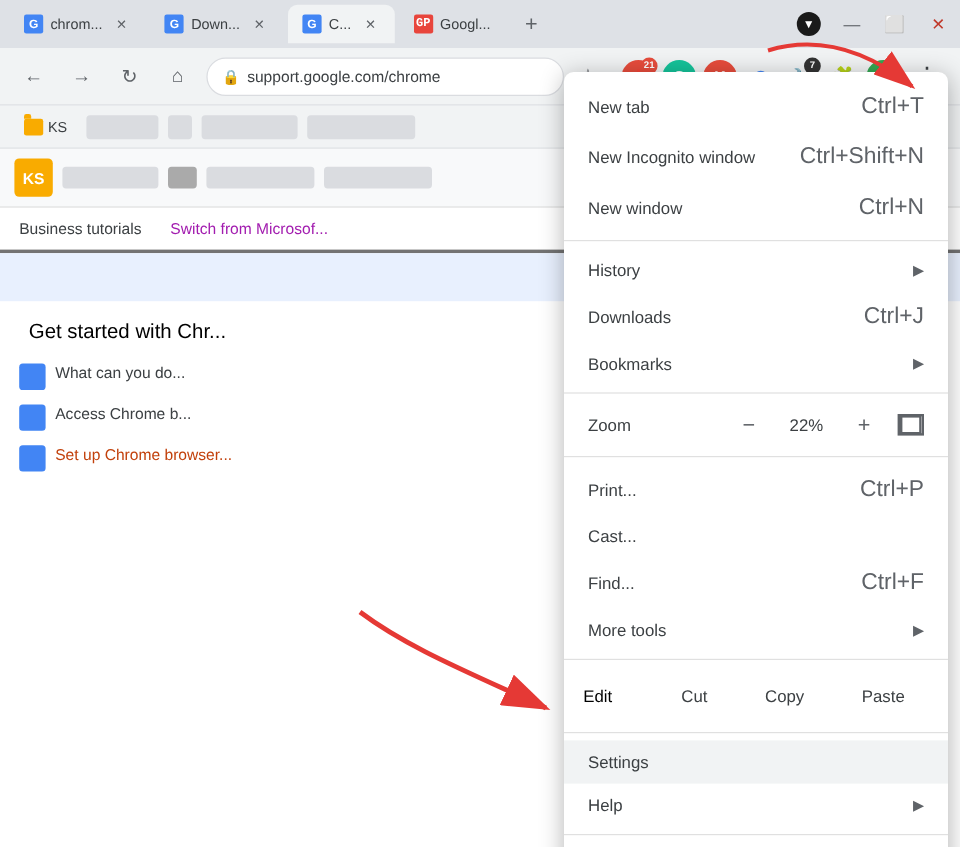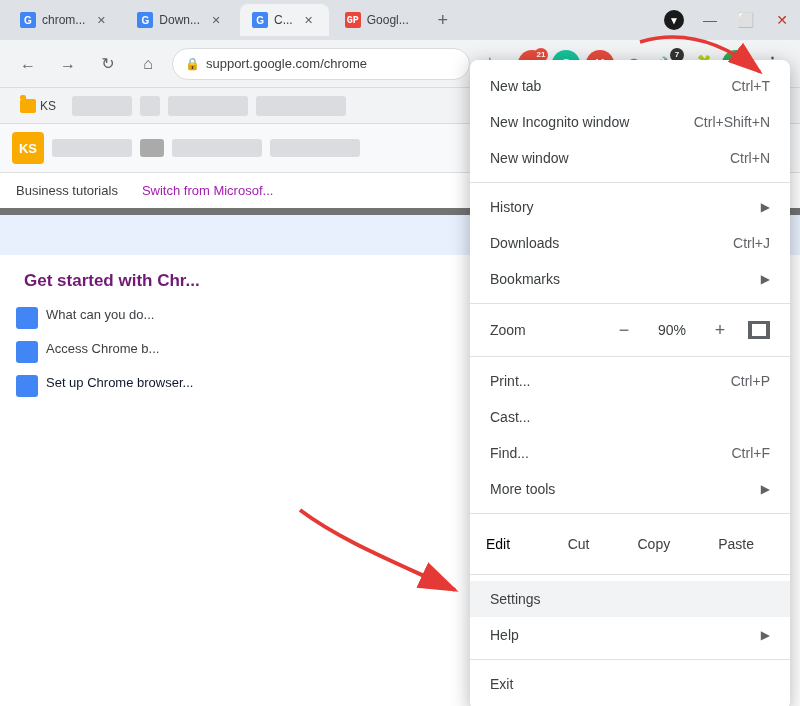--- a/index.html
+++ b/index.html
@@ -284,21 +284,21 @@
       align-items: center;
       padding: 10px 20px;
       cursor: pointer;
       color: #3c4043;
       justify-content: space-between;
       gap: 24px;
     }
 
     .menu-shortcut {
       color: #5f6368;
-      font-size: 14px;
+      font-size: 19px;
     }
 
     .menu-arrow {
       color: #5f6368;
       font-size: 12px;
     }
 
     .menu-divider {
       height: 1px;
       background: #e0e0e0;
@@ -484,41 +484,41 @@
       <span>KS</span>
     </div>
     <div style="display:flex; gap:8px; flex:1;">
       <div style="width:80px; height:18px; background:#dadce0; border-radius:3px;"></div>
       <div style="width:24px; height:18px; background:#aaa; border-radius:3px;"></div>
       <div style="width:90px; height:18px; background:#dadce0; border-radius:3px;"></div>
       <div style="width:90px; height:18px; background:#dadce0; border-radius:3px;"></div>
     </div>
   </div>
 
-  <div style="display:flex; gap:24px; padding:10px 16px; border-bottom:7px solid #737373;">
+  <div style="display:flex; gap:24px; padding:10px 16px; border-bottom:3px solid #737373;">
     <span style="font-size:13px; color:#3c4043;">Business tutorials</span>
     <span style="font-size:13px; color:#a21caf;">Switch from Microsof...</span>
   </div>
 
   <div style="height:40px; background:#e8f0fe; margin:0;"></div>
 
   <div style="padding:16px;">
-    <div style="font-size:17px; font-weight:700; color:#701a75; margin-bottom:16px; padding-left:8px;">Get started with Chr...</div>
+    <div style="font-size:17px; font-weight:400; color:#000000; margin-bottom:16px; padding-left:8px;">Get started with Chr...</div>
 
     <div class="page-list-item">
       <div style="width:22px; height:22px; background:#4285f4; border-radius:3px; flex-shrink:0;"></div>
       <span style="font-size:13px; color:#3c4043;">What can you do...</span>
     </div>
     <div class="page-list-item">
       <div style="width:22px; height:22px; background:#4285f4; border-radius:3px; flex-shrink:0;"></div>
       <span style="font-size:13px; color:#3c4043;">Access Chrome b...</span>
     </div>
     <div class="page-list-item">
       <div style="width:22px; height:22px; background:#4285f4; border-radius:3px; flex-shrink:0;"></div>
-      <span style="font-size:13px; color:#0f172a;">Set up Chrome browser...</span>
+      <span style="font-size:13px; color:#c2410c;">Set up Chrome browser...</span>
     </div>
   </div>
 
 </div>
 
 <div class="context-menu">
 
   <div class="menu-item">
     <span>New tab</span>
     <span class="menu-shortcut">Ctrl+T</span>
@@ -550,21 +550,21 @@
     <span>Bookmarks</span>
     <span class="menu-arrow">▶</span>
   </div>
 
   <div class="menu-divider"></div>
 
   <div class="menu-zoom-row">
     <span class="zoom-label">Zoom</span>
     <div class="zoom-controls">
       <div class="zoom-btn">−</div>
-      <span class="zoom-value">90%</span>
+      <span class="zoom-value">22%</span>
       <div class="zoom-btn">+</div>
       <div class="zoom-fullscreen">
         <svg width="18" height="16" viewBox="0 0 18 16">
           <rect x="1" y="1" width="16" height="14" fill="none" stroke="#5f6368" stroke-width="2"></rect>
         </svg>
       </div>
     </div>
   </div>
 
   <div class="menu-divider"></div>

